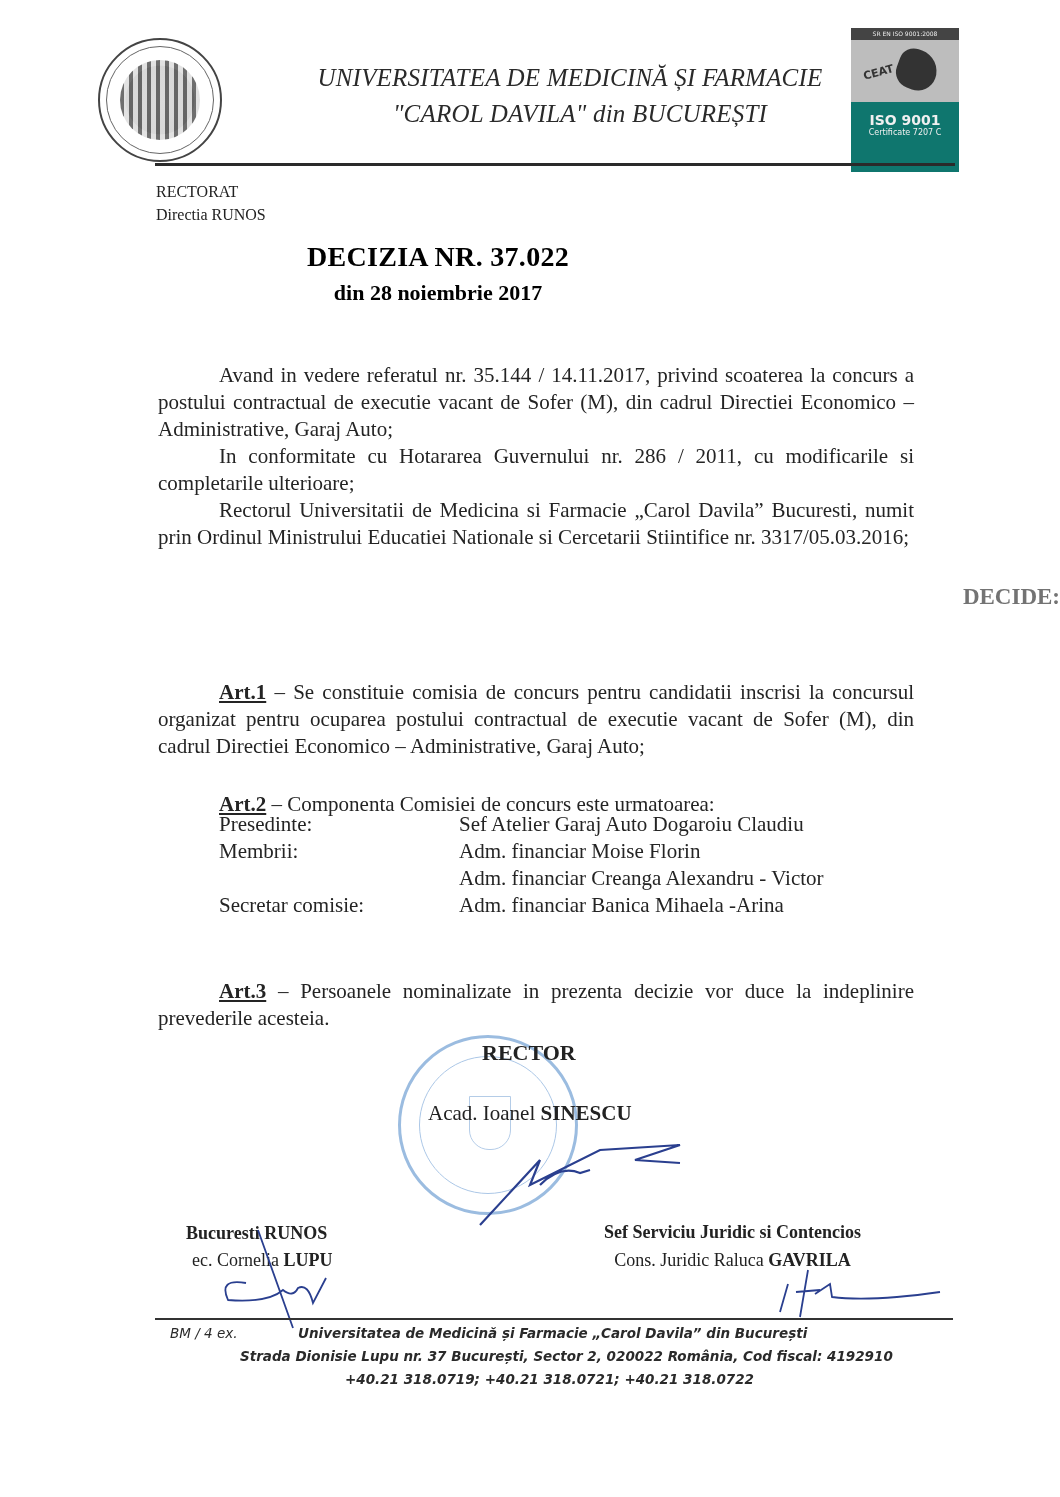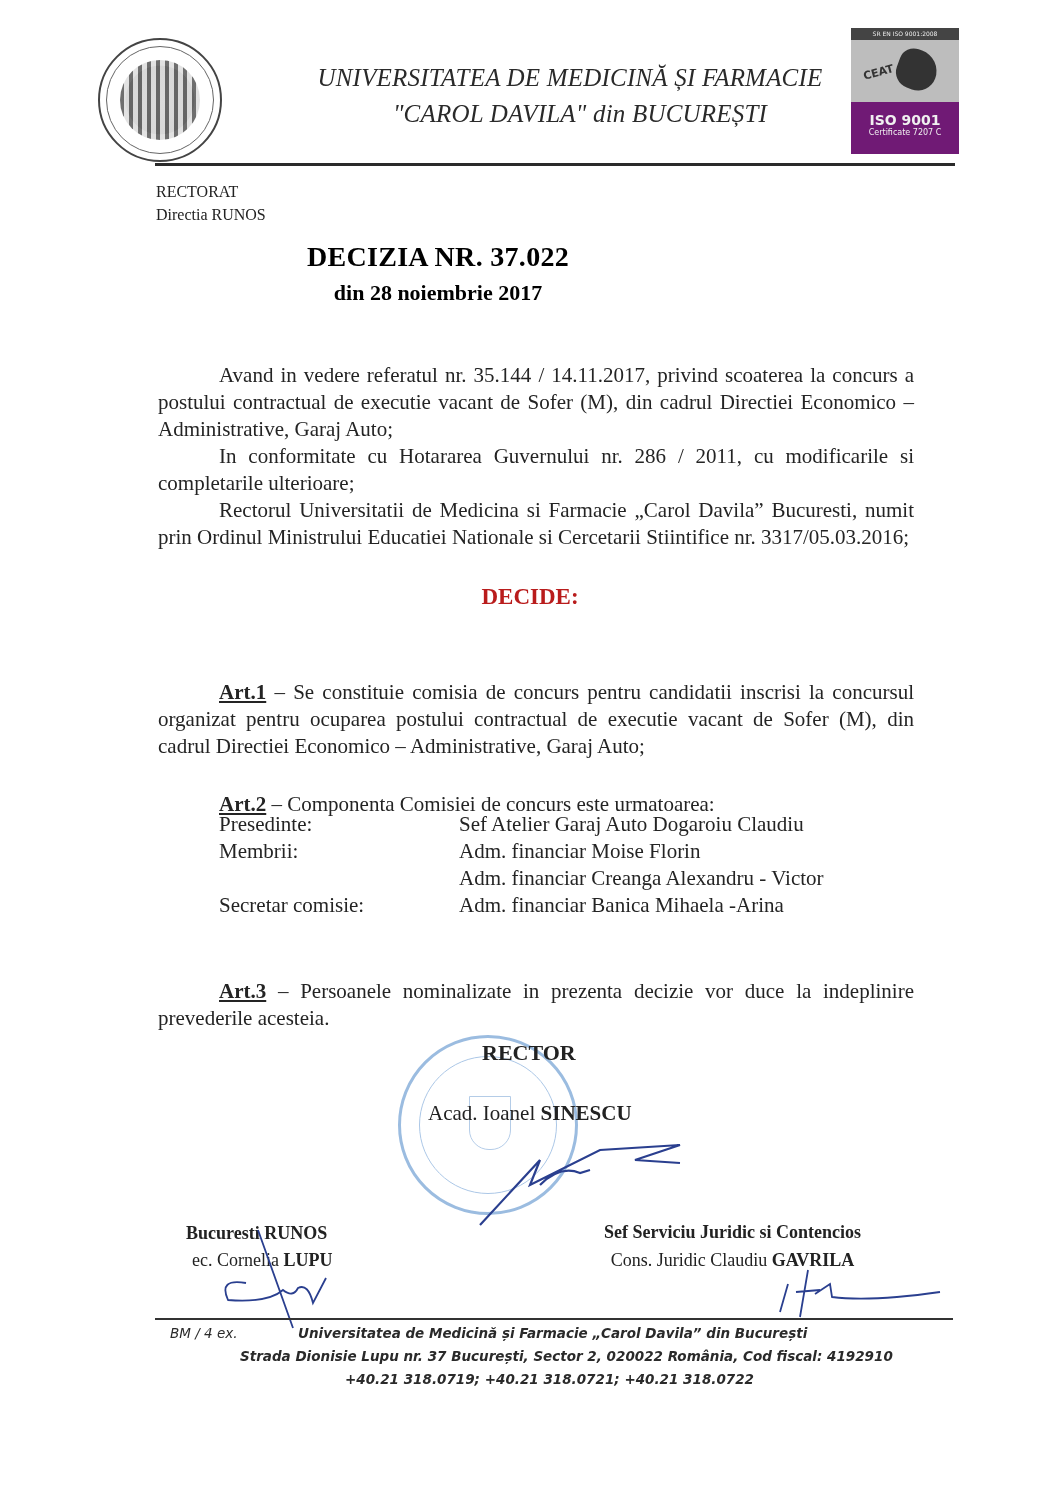--- a/index.html
+++ b/index.html
@@ -15,38 +15,38 @@
   .logo-left .ring { position:absolute; inset: 6px; border-radius: 50%; border: 1px solid #666; }
   .uni-title { left: 290px; top: 60px; width: 560px; text-align: center; font-style: italic;
     font-size: 25px; letter-spacing: 0.2px; color: #2a2a2a; line-height: 36px; }
   .uni-title div:nth-child(2) { padding-left: 20px; }
   .iso-logo { left: 851px; top: 28px; width: 108px; height: 126px; }
   .iso-top { height: 12px; background: #444; color: #eee; font-size: 6px; font-family: "DejaVu Sans", sans-serif;
     text-align:center; line-height: 12px; overflow:hidden; white-space: nowrap; }
   .iso-mid { height: 62px; background: #bdbdbd; position: relative; }
   .iso-mid .ceat { position:absolute; left: 12px; top: 26px; font-family: "DejaVu Sans", sans-serif; font-size: 11px; font-weight: bold; color:#333; transform: rotate(-15deg); }
   .iso-mid .splash { position:absolute; left: 46px; top: 10px; width: 40px; height: 40px; background:#333; border-radius: 40% 60% 50% 45%; transform: rotate(20deg); }
-  .iso-bot { height: 52px; background: #701a75; color: #f0f0f0; text-align:center; font-family: "DejaVu Sans", sans-serif; }
+  .iso-bot { height: 70px; background: #0f766e; color: #f0f0f0; text-align:center; font-family: "DejaVu Sans", sans-serif; }
   .iso-bot .small { font-size: 5px; line-height: 7px; padding-top: 3px; color:#ccc; }
   .iso-bot .iso { font-size: 14px; font-weight: bold; line-height: 16px; }
   .iso-bot .cert { font-size: 8px; line-height: 10px; }
   .header-rule { left: 155px; top: 163px; width: 800px; height: 3px; background: #2a2a2a; }
 
   .dept { left: 156px; top: 168px; font-weight: normal; font-size: 16px; line-height: 23px; color: #222; margin-top: 12px; }
 
   
   .doc-title { left: 0; width: 876px; text-align: center; font-weight: bold; color: #000000; }
   .t1 { top: 241px; font-size: 28px; letter-spacing: 0.3px; }
   .t2 { top: 280px; font-size: 22px; }
 
   
   .body-text { left: 158px; width: 756px; font-size: 21px; line-height: 27px; text-align: justify; color: #242424; margin-top: 33px; }
   .para { text-indent: 61px; margin: 0; }
   .p-block1 { top: 329px; }
-  .decide { left: 0; width: 1060px; text-align: center; top: 584px; font-weight: bold; font-size: 23px; color:#b91c1c; }
+  .decide { left: 0; width: 1060px; text-align: right; top: 584px; font-weight: bold; font-size: 23px; color:#737373; }
   .art-label { font-weight: bold; text-decoration: underline; }
   .art1 { top: 646px; }
   .art2 { top: 758px; }
   .members { left: 219px; top: 811px; font-size: 21px; line-height: 27px; color:#242424; }
   .members .row { display: flex; }
   .members .role { width: 240px; font-weight: normal; }
   .members .person { }
   .art3 { top: 945px; }
 
   
@@ -164,21 +164,21 @@
 <div class="abs director">
   <div class="l1">Bucuresti RUNOS</div>
   <div class="l2"><span>ec. Cornelia </span><b>LUPU</b></div>
 </div>
 <svg class="sig" style="left:198px; top:1228px;" width="150" height="110">
   <path d="M60 2 L95 100 M48 55 Q20 50 30 72 Q70 75 85 62 Q95 70 100 60 Q110 55 115 75 L128 50" stroke="#2a3f8f" stroke-width="1.8" fill="none"></path>
 </svg>
 
 <div class="abs juridic">
   <div class="l1">Sef Serviciu Juridic si Contencios</div>
-  <div><span>Cons. Juridic Claudiu </span><b>GAVRILA</b></div>
+  <div><span>Cons. Juridic Raluca </span><b>GAVRILA</b></div>
 </div>
 <svg class="sig" style="left:760px; top:1262px;" width="190" height="60">
   <path d="M28 22 L20 50 M48 8 L40 55 M36 30 L60 28 M55 32 L70 22 L72 35 Q110 40 180 30" stroke="#2a3f8f" stroke-width="1.8" fill="none"></path>
 </svg>
 
 <div class="abs footer-rule"></div>
 
 <div class="abs footer">
   <div class="f1">
     <span class="copies">BM / 4 ex.</span>

